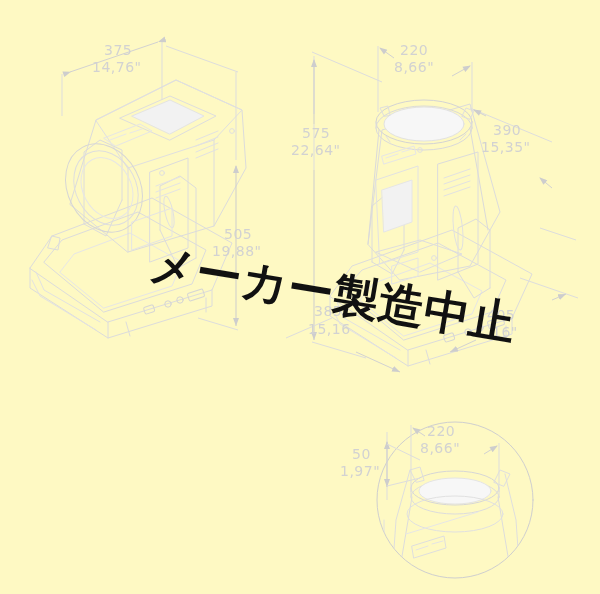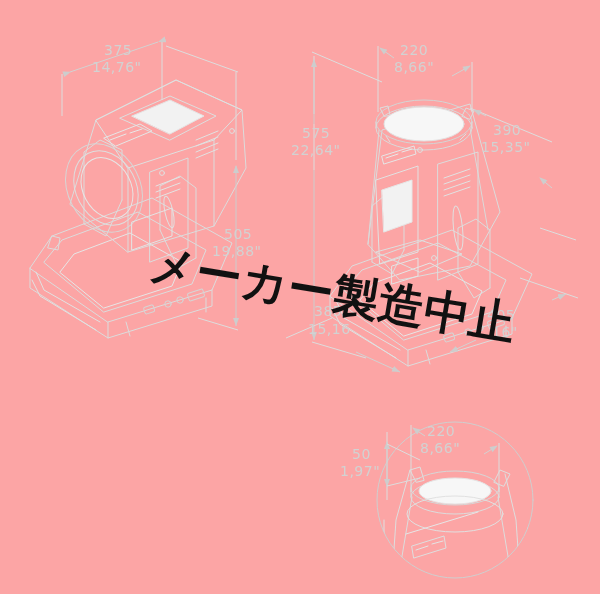--- a/index.html
+++ b/index.html
@@ -1,18 +1,18 @@
 <!DOCTYPE html>
 <html><head>
 <meta charset="utf-8">
 <style>
   html,body{margin:0;padding:0;background:#ffffff;}
   body{width:600px;height:594px;overflow:hidden;
        font-family:"DejaVu Sans","Liberation Sans",sans-serif;}
-  #stage{position:relative;width:600px;height:594px;background:#fca5a5;}
+  #stage{position:relative;width:600px;height:594px;background:#fef9c3;}
   svg.layer{position:absolute;left:0;top:0;width:600px;height:594px;}
   .dimtext{font-family:"DejaVu Sans","Liberation Sans",sans-serif;
            font-size:14px;fill:#d2d2d2;letter-spacing:.5px;}
   .overlay-text{
       position:absolute;
       left:150px; top:240px;
       font-family:"DejaVu Sans","Liberation Sans",sans-serif;
       font-size:46px;font-weight:700;color:#111;
       white-space:nowrap;
       transform:rotate(9.5deg);

